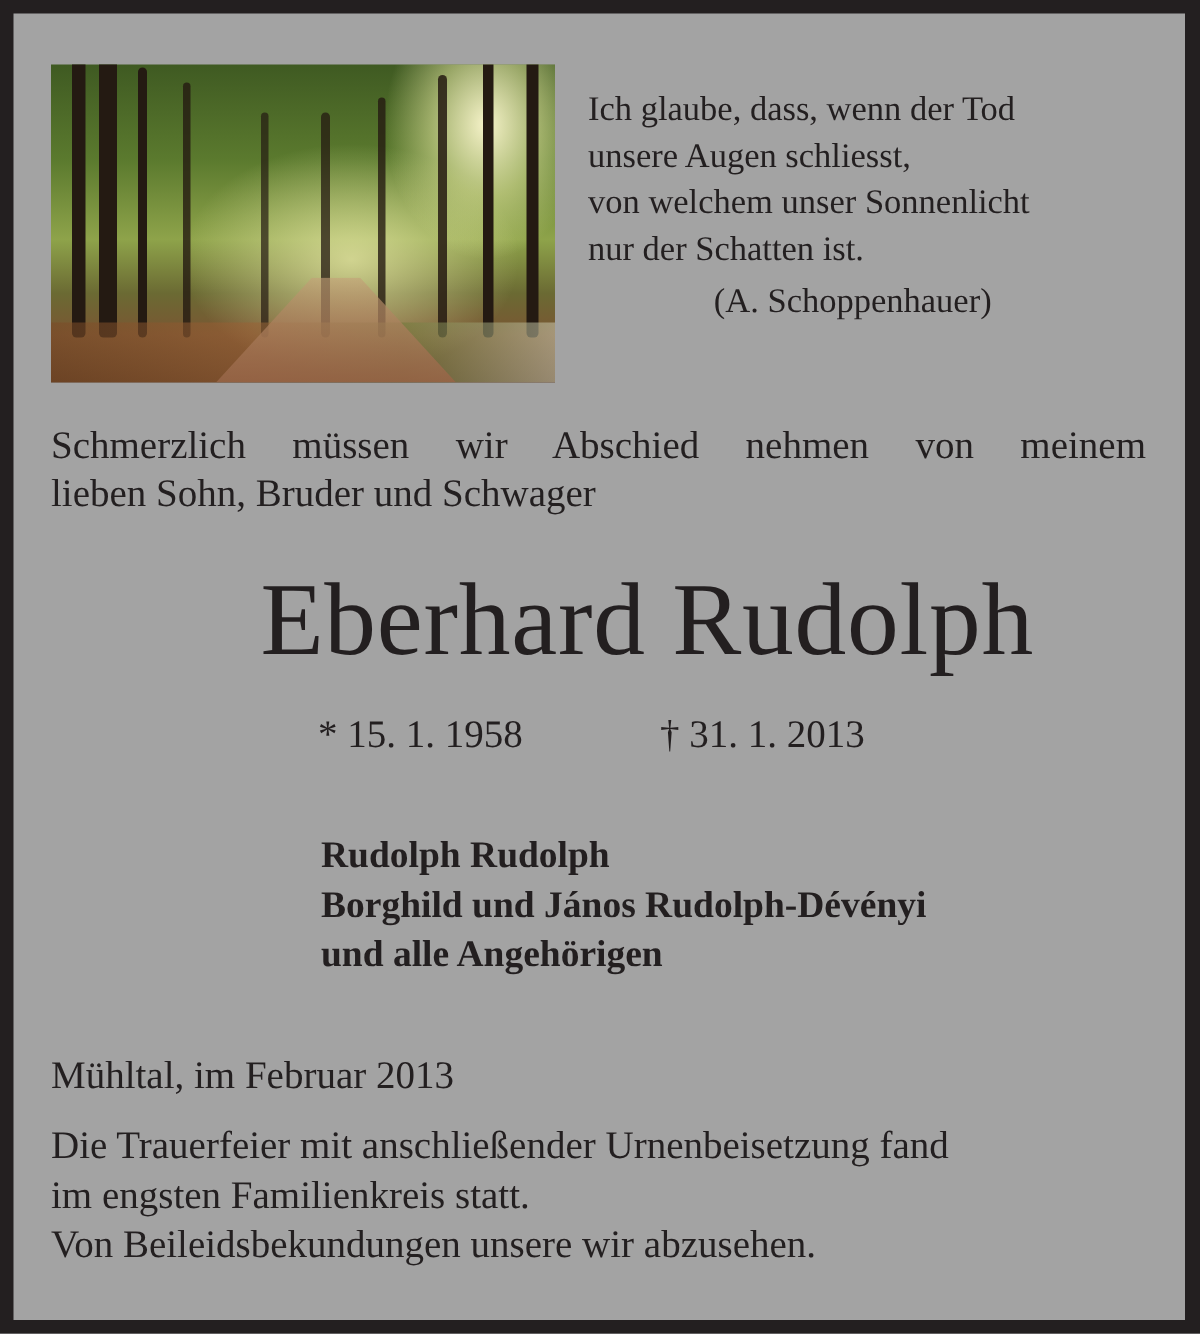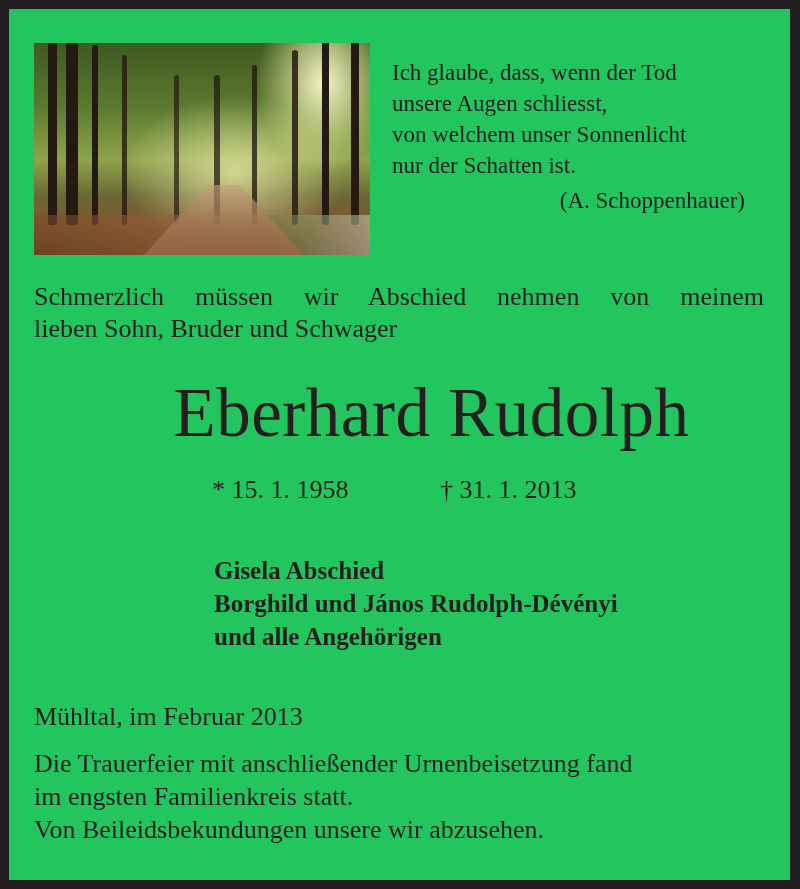--- a/index.html
+++ b/index.html
@@ -1,19 +1,19 @@
 <!DOCTYPE html>
 <html><head>
   <meta charset="utf-8">
   <style>
     html, body { margin: 0; padding: 0; }
     body { width: 800px; height: 889px; background: #231f20; position: relative; overflow: hidden; }
     .page {
       position: absolute; left: 9px; top: 9px; width: 781px; height: 871px;
-      background: #22c55e; color: #231f20;
+      background: #a3a3a3; color: #231f20;
       font-family: "Liberation Serif", "DejaVu Serif", serif;
     }
     .photo {
       position: absolute; left: 25px; top: 34px; width: 336px; height: 212px;
       overflow: hidden;
       background:
         radial-gradient(ellipse 90px 120px at 290px 40px, rgba(255,250,210,0.95), rgba(240,240,170,0.5) 40%, rgba(0,0,0,0) 75%),
         radial-gradient(ellipse 160px 110px at 200px 130px, rgba(235,235,170,0.75), rgba(0,0,0,0) 70%),
         linear-gradient(180deg, #3f5a22 0%, #5b7a2e 30%, #8ea34a 55%, #6b6a33 72%, #7a5633 85%, #5a3a22 100%);
     }
@@ -26,21 +26,21 @@
     .photo .ground {
       position: absolute; left: 0; bottom: 0; width: 100%; height: 40px;
       background: linear-gradient(90deg, #7a4a26, #9a6236 40%, #6f7a3a 70%, #c9c9b0 100%);
       opacity: 0.55;
     }
     .quote {
       position: absolute; left: 383px; top: 48px; width: 380px;
       font-size: 23px; line-height: 31px;
     }
     .quote .line { display: block; white-space: nowrap; }
-    .quote .author { display: block; text-align: right; padding-right: 27px; margin-top: 4px; white-space: nowrap; }
+    .quote .author { display: block; text-align: center; padding-right: 27px; margin-top: 4px; white-space: nowrap; }
     .intro {
       position: absolute; left: 25px; top: 272px; width: 730px;
       font-size: 26px; line-height: 32px; text-align: justify; text-align-last: left;
     }
     .intro .l1 { display: block; text-align: justify; text-align-last: justify; }
     .intro .l2 { display: block; }
     .name {
       position: absolute; left: 0; top: 364px; width: 781px; text-align: center;
       font-size: 69px; line-height: 80px; letter-spacing: 0.5px; margin-left: 32px;
     }
@@ -99,21 +99,21 @@
   </div>
 
   <div class="name">Eberhard Rudolph</div>
 
   <div class="dates">
     <span class="born">* 15. 1. 1958</span>
     <span class="died">† 31. 1. 2013</span>
   </div>
 
   <div class="mourners">
-    <span class="line">Gisela Abschied</span>
+    <span class="line">Rudolph Rudolph</span>
     <span class="line">Borghild und János Rudolph-Dévényi</span>
     <span class="line">und alle Angehörigen</span>
   </div>
 
   <div class="place">Mühltal, im Februar 2013</div>
 
   <div class="notice">
     <span class="line">Die Trauerfeier mit anschließender Urnenbeisetzung fand</span>
     <span class="line">im engsten Familienkreis statt.</span>
     <span class="line">Von Beileidsbekundungen unsere wir abzusehen.</span>

